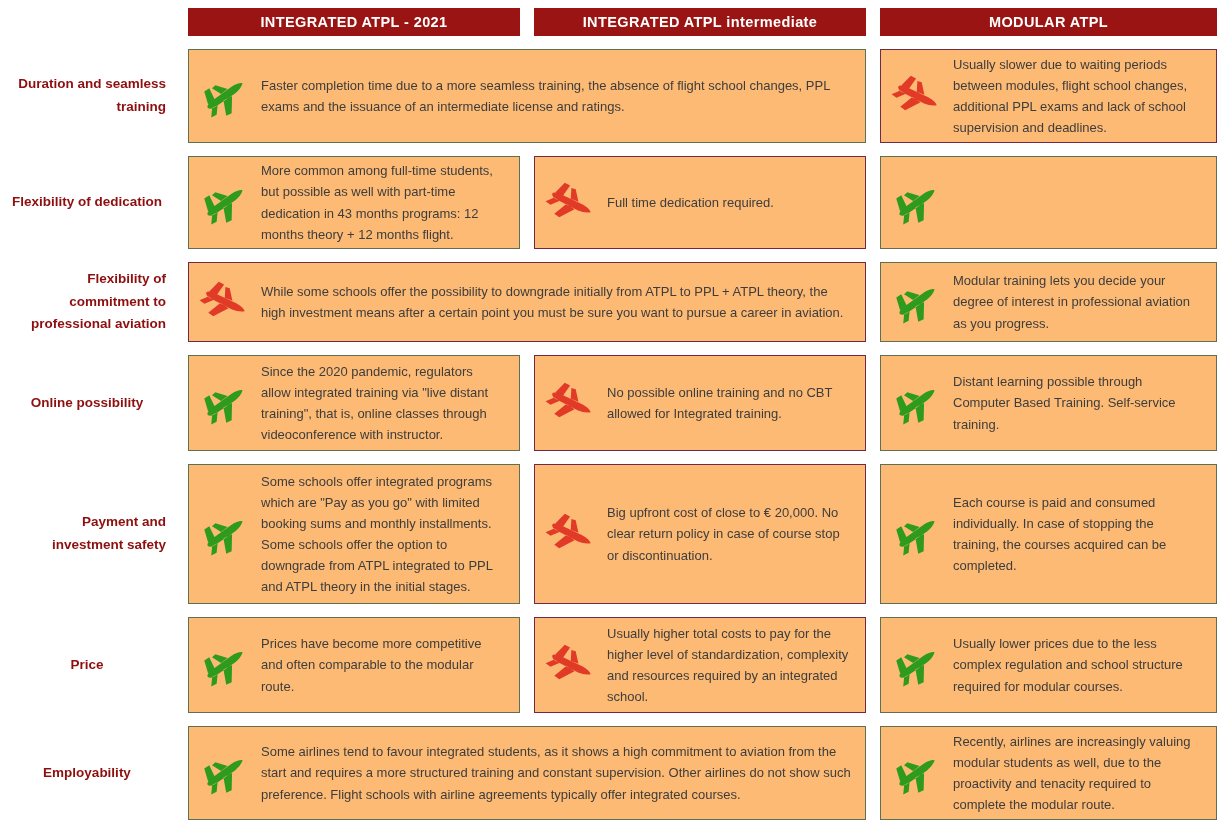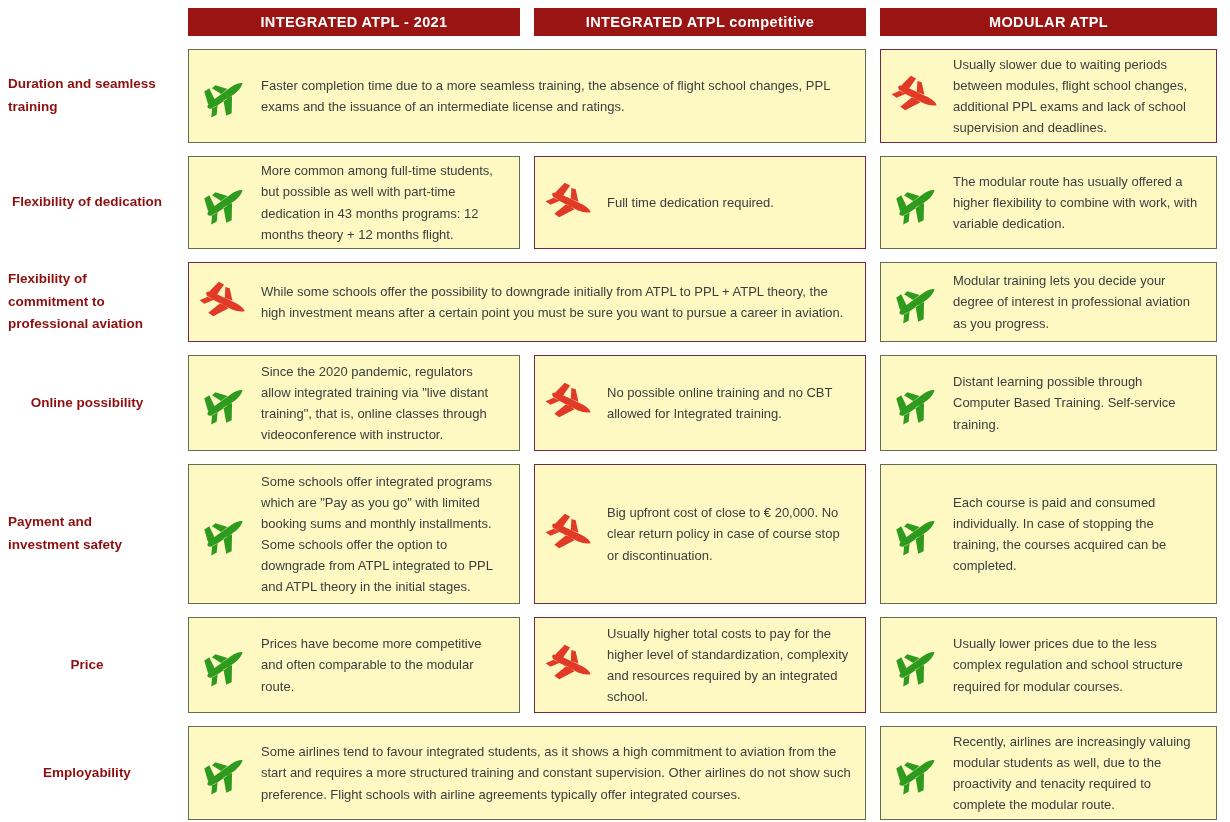--- a/index.html
+++ b/index.html
@@ -18,30 +18,30 @@
     color:#ffffff;
     font-weight:bold;
     font-size:14.5px;
     letter-spacing:0.4px;
     display:flex;align-items:center;justify-content:center;
     grid-row:1;
   }
   .rowlabel{
     grid-column:1;
     display:flex;align-items:center;justify-content:center;
-    text-align:left;
+    text-align:right;
     color:var(--label-text,#8e0f0f);
     font-weight:bold;
     font-size:13.5px;
     line-height:1.7;
     padding:0 8px;
   }
   .cell{
     display:flex;align-items:center;
-    background:#fef9c3;
+    background:#fdba74;
     border:1.5px solid #666;
   }
   .cell.pos{border-color:var(--positive-border,#5f6f4f);align-items:center;}
   .cell.neg{border-color:var(--negative-border,#722946);}
   .icon{flex:0 0 72px;display:flex;align-items:center;justify-content:center;}
   .plane{width:52px;height:48px;}
   .pos .plane{fill:var(--positive-plane,#2f9b1e);transform:rotate(-33deg);}
   .neg .plane{fill:var(--negative-plane,#e13a26);transform:rotate(28deg);}
   .txt{
     flex:1;
@@ -55,21 +55,21 @@
   .r1{grid-row:2}.r2{grid-row:3}.r3{grid-row:4}.r4{grid-row:5}
   .r5{grid-row:6}.r6{grid-row:7}.r7{grid-row:8}
 </style>
 </head>
 <body>
 
 <div class="canvas">
   <div class="grid">
 
     <div class="hdr c1">INTEGRATED ATPL - 2021</div>
-    <div class="hdr c2">INTEGRATED ATPL competitive</div>
+    <div class="hdr c2">INTEGRATED ATPL intermediate</div>
     <div class="hdr c3">MODULAR ATPL</div>
 
     <div class="rowlabel r1">Duration and seamless training</div>
     <div class="cell pos wide r1">
       <span class="icon">
         <svg class="plane" viewBox="0 0 64 64">
             <path d="M4 33 Q4 29 13 28 L46 26.5 Q57 26.5 61 30.5 Q55 35.5 45 36.5 L13 37 Q6 37 4 33 Z M7 29 L12 12 L20 12 L18 28 Z M9 36 L1 46 L9 47 L17 37 Z M27 36 L19 55 L27 56 L40 37 Z M29 27 L23 14 L29 13 L40 26 Z"></path>
           </svg>
       </span>
       <span class="txt">Faster completion time due to a more seamless training, the absence of flight school changes, PPL exams and the issuance of an intermediate license and ratings.</span>
@@ -99,21 +99,20 @@
           </svg>
       </span>
       <span class="txt">Full time dedication required.</span>
     </div>
     <div class="cell pos c3 r2">
       <span class="icon">
         <svg class="plane" viewBox="0 0 64 64">
             <path d="M4 33 Q4 29 13 28 L46 26.5 Q57 26.5 61 30.5 Q55 35.5 45 36.5 L13 37 Q6 37 4 33 Z M7 29 L12 12 L20 12 L18 28 Z M9 36 L1 46 L9 47 L17 37 Z M27 36 L19 55 L27 56 L40 37 Z M29 27 L23 14 L29 13 L40 26 Z"></path>
           </svg>
       </span>
-      <span class="txt">The modular route has usually offered a higher flexibility to combine with work, with variable dedication.</span>
     </div>
 
     <div class="rowlabel r3">Flexibility of commitment to professional aviation</div>
     <div class="cell neg wide r3">
       <span class="icon">
         <svg class="plane" viewBox="0 0 64 64">
             <path d="M4 33 Q4 29 13 28 L46 26.5 Q57 26.5 61 30.5 Q55 35.5 45 36.5 L13 37 Q6 37 4 33 Z M7 29 L12 12 L20 12 L18 28 Z M9 36 L1 46 L9 47 L17 37 Z M27 36 L19 55 L27 56 L40 37 Z M29 27 L23 14 L29 13 L40 26 Z"></path>
           </svg>
       </span>
       <span class="txt">While some schools offer the possibility to downgrade initially from ATPL to PPL + ATPL theory, the high investment means after a certain point you must be sure you want to pursue a career in aviation.</span>

